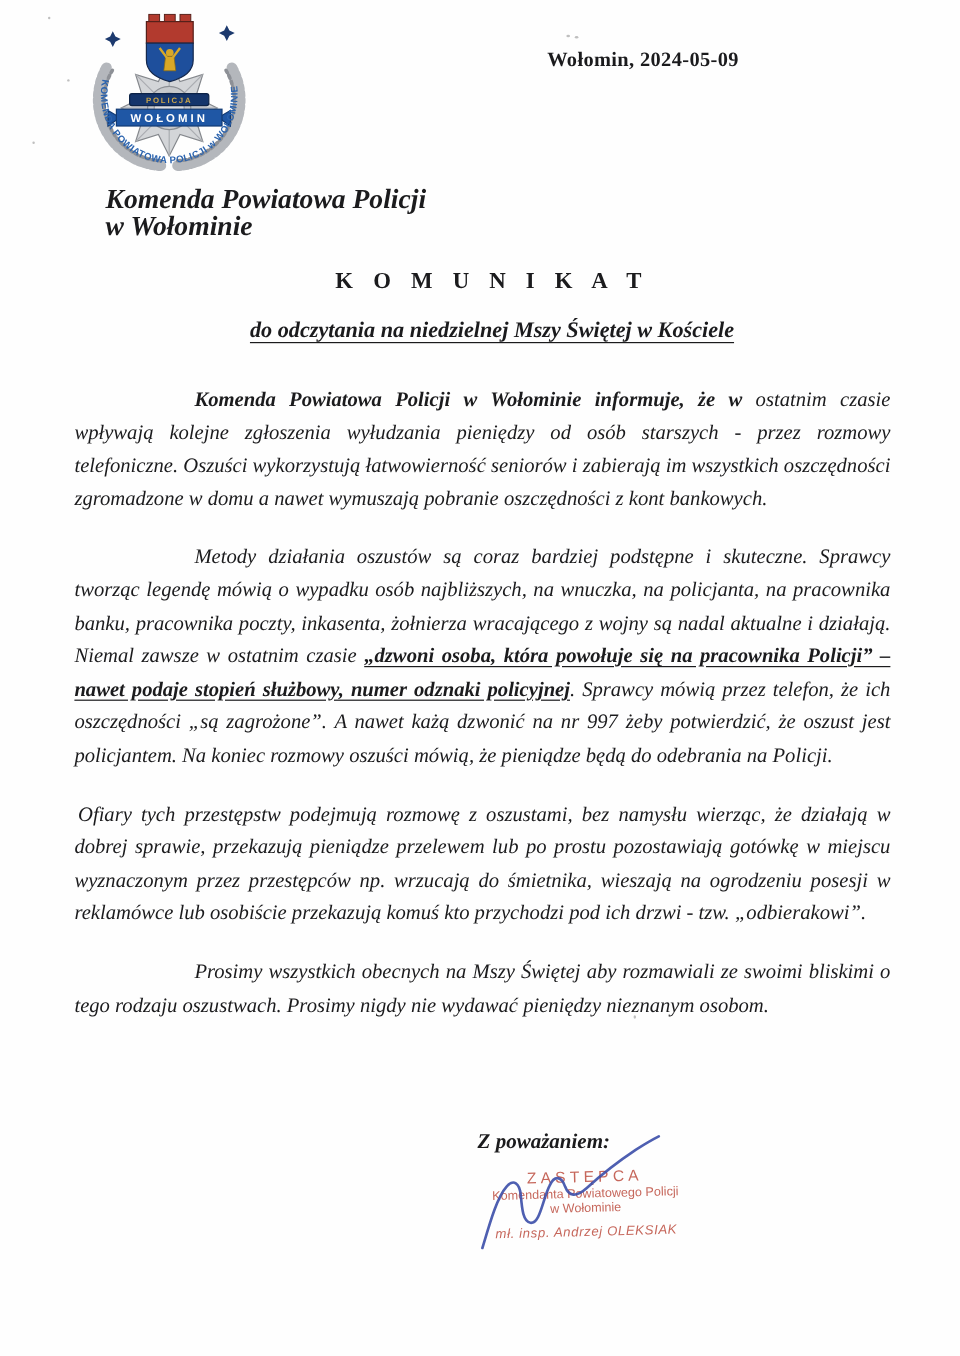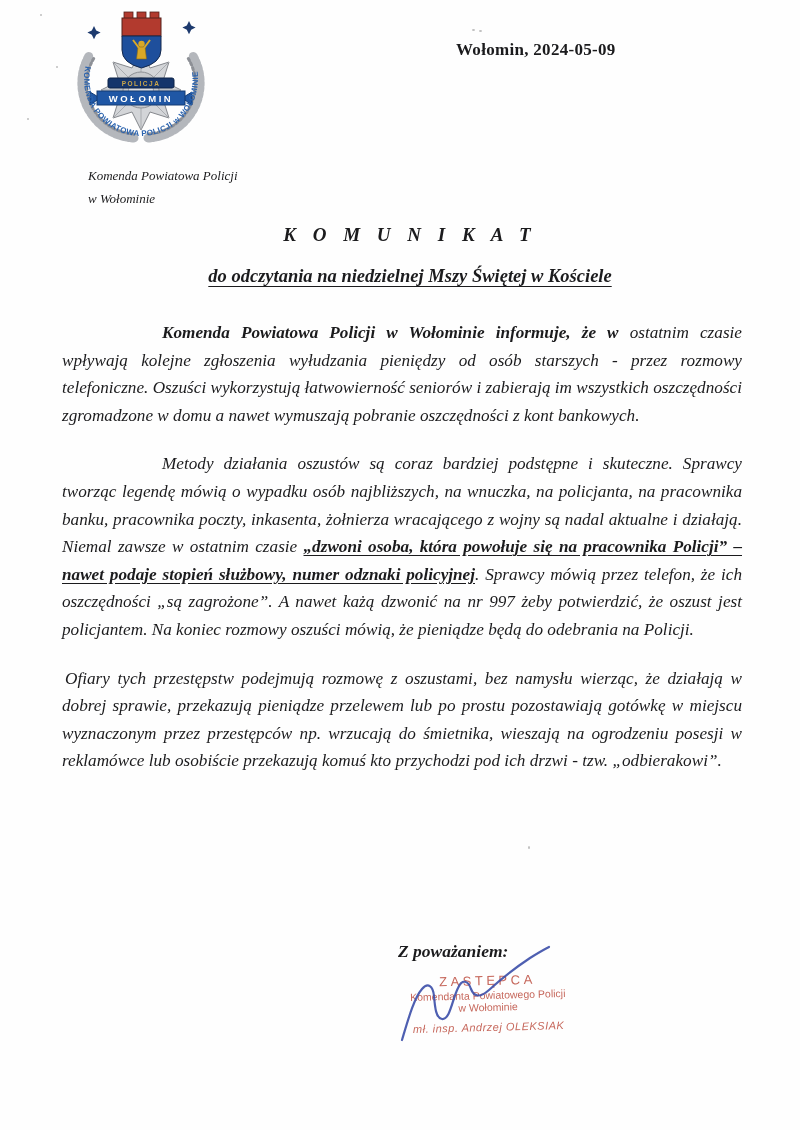--- a/index.html
+++ b/index.html
@@ -5,26 +5,26 @@
   html,body { margin:0; padding:0; background:#ffffff; }
   .page {
     position:relative; width:800px; height:1130px; background:#fefefe;
     font-family:"Liberation Serif", serif; color:#1b1b1d; overflow:hidden;
   }
   .date-line {
     position:absolute; top:40px; left:456px;
     font-weight:bold; font-size:17px; letter-spacing:.3px;
   }
   .sender {
-    position:absolute; top:164px; left:88px;
-    font-weight:normal; font-style:italic; font-size:13px; line-height:23px;
+    position:absolute; top:154px; left:88px;
+    font-weight:bold; font-style:italic; font-size:23px; line-height:23px;
   }
   .doc-title {
     position:absolute; top:224px; left:60px; width:700px; text-align:center;
-    font-weight:bold; font-style:italic; font-size:19px; letter-spacing:6px;
+    font-weight:bold; font-size:19px; letter-spacing:6px;
   }
   .doc-subtitle {
     position:absolute; top:266px; left:60px; width:700px; text-align:center;
     font-weight:bold; font-style:italic; font-size:18.5px;
   }
   .doc-subtitle span { text-decoration:underline; text-underline-offset:4px; }
   .body-text {
     position:absolute; top:303px; left:62px; width:680px;
     font-style:italic; font-size:17.2px; line-height:27.6px; text-align:justify;
   }
@@ -122,20 +122,21 @@
   <div class="doc-title">K O M U N I K A T</div>
 
   <div class="doc-subtitle">
     <span>do odczytania na niedzielnej Mszy Świętej w Kościele</span>
   </div>
 
   <div class="body-text">
     <p><span class="seg-bold">Komenda Powiatowa Policji w Wołominie informuje, że w</span><span> ostatnim czasie wpływają kolejne zgłoszenia wyłudzania pieniędzy od osób starszych - przez rozmowy telefoniczne. Oszuści wykorzystują łatwowierność seniorów i zabierają im wszystkich oszczędności zgromadzone w domu a nawet wymuszają pobranie oszczędności z kont bankowych.</span></p>
     <p><span>Metody działania oszustów są coraz bardziej podstępne i skuteczne. Sprawcy tworząc legendę mówią o wypadku osób najbliższych, na wnuczka, na policjanta, na pracownika banku, pracownika poczty, inkasenta, żołnierza wracającego z wojny są nadal aktualne i działają. Niemal zawsze w ostatnim czasie </span><span class="seg-underline">„dzwoni osoba, która powołuje się na pracownika Policji” – nawet podaje stopień służbowy, numer odznaki policyjnej</span><span>. Sprawcy mówią przez telefon, że ich oszczędności „są zagrożone”. A nawet każą dzwonić na nr 997 żeby potwierdzić, że oszust jest policjantem. Na koniec rozmowy oszuści mówią, że pieniądze będą do odebrania na Policji.</span></p>
     <p class="no-indent">Ofiary tych przestępstw podejmują rozmowę z oszustami, bez namysłu wierząc, że działają w dobrej sprawie, przekazują pieniądze przelewem lub po prostu pozostawiają gotówkę w miejscu wyznaczonym przez przestępców np. wrzucają do śmietnika, wieszają na ogrodzeniu posesji w reklamówce lub osobiście przekazują komuś kto przychodzi pod ich drzwi - tzw. „odbierakowi”.</p>
+    <p>Prosimy wszystkich obecnych na Mszy Świętej aby rozmawiali ze swoimi bliskimi o tego rodzaju oszustwach. Prosimy nigdy nie wydawać pieniędzy nieznanym osobom.</p>
   </div>
 
   <div class="closing-line">Z poważaniem:</div>
 
   <div class="stamp" style="color:#c0574a;">
     <div class="s1">ZASTĘPCA</div>
     <div class="s2">Komendanta Powiatowego Policji</div>
     <div class="s3">w Wołominie</div>
     <div class="s4">mł. insp. Andrzej OLEKSIAK</div>
   </div>

